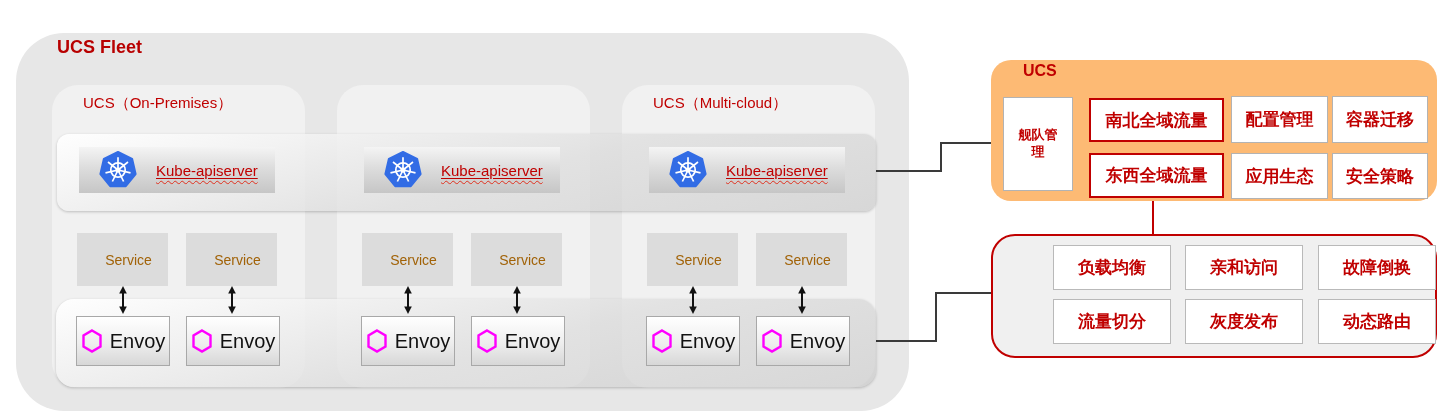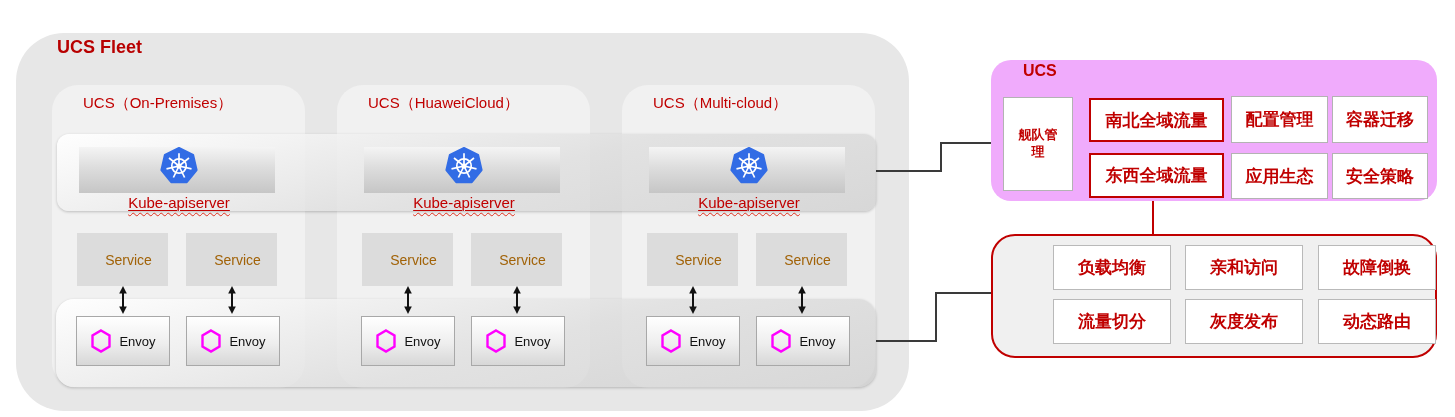--- a/index.html
+++ b/index.html
@@ -36,57 +36,57 @@
     box-shadow:0 1px 3px rgba(0,0,0,.22);
   }
 
   
   .cluster{ position:absolute; top:85px; width:253px; height:303px; z-index:3; }
   .cl0{left:52px}.cl1{left:337px}.cl2{left:622px}
   .cluster-title{ position:absolute; left:31px; top:9px; font-size:15px; color:#c00000; white-space:nowrap; }
   .kube-box{
     position:absolute; left:27px; top:62px; width:196px; height:46px;
     background:linear-gradient(180deg,#f4f4f4 0%,#ddd 45%,#c6c6c6 100%);
-    display:flex; align-items:center; gap:9px; padding-left:4px;flex-direction:column;
+    display:flex; align-items:center; gap:19px; padding-left:20px;
   }
   .kube-label{ font-size:15px; color:#c00000; white-space:nowrap; }
   .wavy{ text-decoration-line:underline; text-decoration-style:wavy; text-decoration-color:#e0301e; text-decoration-thickness:1px; text-underline-offset:4px; }
   .solid{ text-decoration-line:underline; text-decoration-style:solid; text-decoration-color:#c00000; text-decoration-thickness:1px; text-underline-offset:2px; }
   .k8s-icon{ width:38px; height:38px; display:inline-flex; flex:0 0 auto; }
   .svc{
     position:absolute; top:148px; width:91px; height:53px; background:#dcdcdc;
     display:flex; align-items:center; justify-content:center; font-size:14px; color:#a16207;padding-left:12px;
   }
   .svc1{left:25px}.svc2{left:134px}
   .arrow{ position:absolute; top:201px; width:12px; height:28px; display:inline-flex; }
   .a1{left:65px}.a2{left:174px}
   .envoy{
     position:absolute; top:231px; width:94px; height:50px;
     background:linear-gradient(180deg,#ffffff 0%,#eeeeee 55%,#d7d7d7 100%);
     border:1px solid #a8a8a8;
     display:flex; align-items:center; justify-content:center; gap:7px;
-    font-size:13px; color:#111;
+    font-size:20px; color:#111;
   }
   .e1{left:24px}.e2{left:134px}
   .hex{ width:22px; height:24px; display:inline-flex; flex:0 0 auto; }
 
   
   .conn{ position:absolute; background:#3a3a3a; z-index:1; }
   .connA1{left:876px; top:170px; width:66px; height:2px}
   .connA2{left:940px; top:142px; width:2px;  height:30px}
   .connA3{left:940px; top:142px; width:64px; height:2px}
   .connB1{left:876px; top:340px; width:61px; height:2px}
   .connB2{left:935px; top:292px; width:2px;  height:50px}
   .connB3{left:935px; top:292px; width:58px; height:2px}
   .conn-red{ position:absolute; left:1152px; top:198px; width:2px; height:37px; background:#c00000; z-index:1; }
 
   
   .ucs-panel{
     position:absolute; left:991px; top:60px; width:446px; height:141px;
-    background:#f0abfc; border-radius:20px; z-index:2;
+    background:#fdba74; border-radius:20px; z-index:2;
   }
   .ucs-title{ position:absolute; left:32px; top:2px; font-size:16px; font-weight:bold; color:#c00000; }
   .fm-box{
     position:absolute; left:12px; top:37px; width:70px; height:94px;
     background:#fff; border:1px solid #b3b3b3;
     display:flex; align-items:center; justify-content:center;
   }
   .fm-text{ width:40px; font-size:13px; font-weight:bold; color:#c00000; line-height:1.3; text-align:center; word-break:break-all; }
   .gbox{
     position:absolute; background:#fff; border:1px solid #b3b3b3;
@@ -187,21 +187,20 @@
       <span class="hex">
         <svg viewBox="0 0 22 24" width="22" height="24">
             <polygon points="11,1.5 19.5,6.5 19.5,17.5 11,22.5 2.5,17.5 2.5,6.5" fill="none" stroke="#ff00ff" stroke-width="2.4"></polygon>
           </svg>
       </span>
       <span>Envoy</span>
     </div>
   </div>
 
   <div class="cluster cl1">
-    <div class="cluster-title">UCS（HuaweiCloud）</div>
     <div class="kube-box">
       <span class="k8s-icon">
         <svg viewBox="0 0 38 38" width="38" height="38">
           <polygon points="19,1 33.1,7.8 36.6,23 26.8,35.2 11.2,35.2 1.4,23 4.9,7.8" fill="#326ce5" stroke="#326ce5" stroke-width="2" stroke-linejoin="round"></polygon>
           <g stroke="#fff" stroke-width="1.7" fill="none">
             <line x1="19" y1="19" x2="19" y2="6.2"></line>
               <line x1="19" y1="19" x2="29" y2="11"></line>
             <line x1="19" y1="19" x2="31.5" y2="21.8"></line>
               <line x1="19" y1="19" x2="24.6" y2="30.5"></line>
             <line x1="19" y1="19" x2="13.4" y2="30.5"></line>

